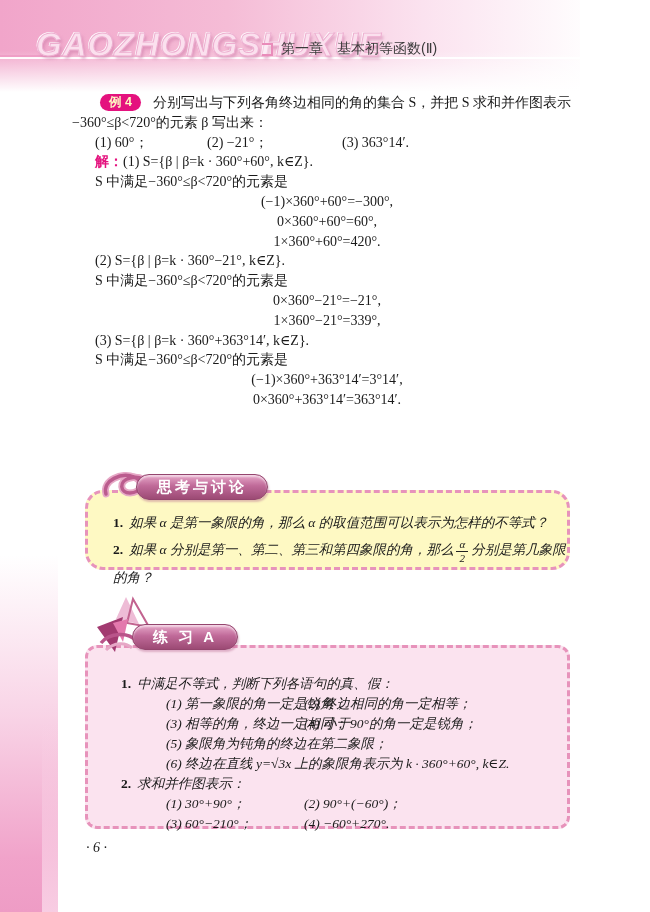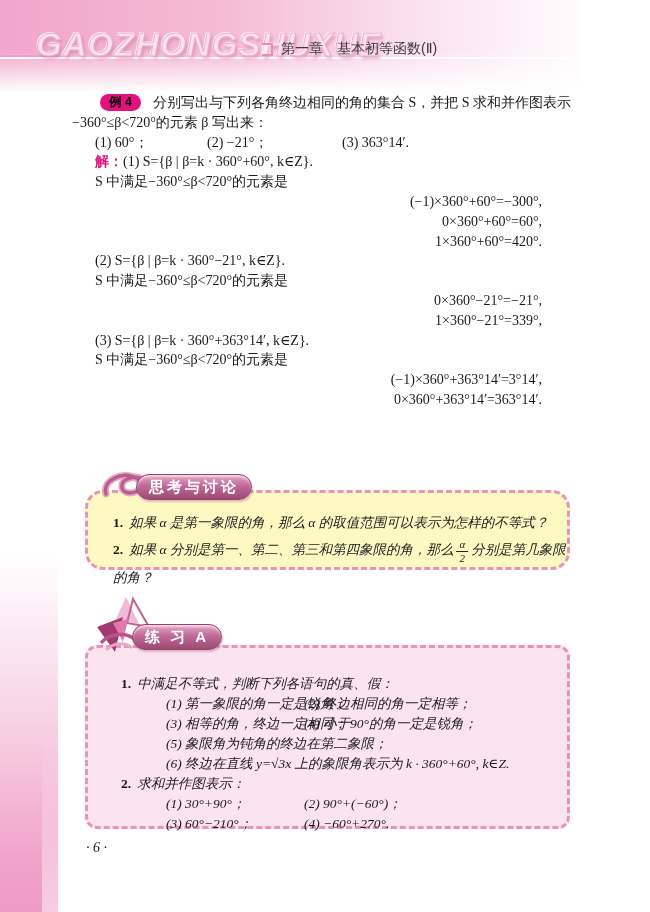--- a/index.html
+++ b/index.html
@@ -18,41 +18,41 @@
     text-shadow:2px 3px 3px rgba(205,125,170,.55), -1px -1px 0 #ffffff;}
   .chapter{position:absolute;left:262px;top:40px;font-family:"Liberation Sans","DejaVu Sans",sans-serif;
     font-size:14px;color:#3a3a3a;display:flex;align-items:center;}
   .chapter-icon{display:inline-block;width:9px;height:9px;border:2px solid #e98cba;border-left:none;
     margin-right:8px;background:rgba(255,255,255,.4);}
 
   
   .content{position:absolute;left:72px;top:93px;width:548px;font-size:14px;}
   .tline{height:19.8px;line-height:19.8px;white-space:nowrap;}
   .indent{padding-left:23px;}
-  .eq{text-align:right;width:430px;margin-left:40px;}
-  .ex-badge{display:inline-block;background:#e4127e;color:#000000;border-radius:10px;
+  .eq{text-align:center;width:430px;margin-left:40px;}
+  .ex-badge{display:inline-block;background:#e4127e;color:#fef9c3;border-radius:10px;
     font-family:"Liberation Sans","DejaVu Sans",sans-serif;font-weight:bold;font-size:12.5px;
     line-height:17px;padding:0 9px;margin-left:28px;margin-right:12px;position:relative;top:-1px;}
   .solve{color:#e4127e;font-weight:bold;}
   .col1{display:inline-block;width:112px;}
   .col2{display:inline-block;width:135px;}
 
   
   .think-box{position:absolute;left:85px;top:490px;width:485px;height:80px;
     border:3px dashed #e793bb;border-radius:18px;background:#fef9c3;box-sizing:border-box;}
   .practice-box{position:absolute;left:85px;top:645px;width:485px;height:184px;
     border:3px dashed #e793bb;border-radius:12px;background:#fbe3ef;box-sizing:border-box;}
 
   .badge-row{position:absolute;display:flex;align-items:center;z-index:5;}
   .think-badge-row{left:98px;top:468px;}
   .practice-badge-row{left:92px;top:596px;}
   .pill{display:inline-block;color:#fff;font-family:"Liberation Sans","DejaVu Sans",sans-serif;
     font-weight:bold;font-size:15px;letter-spacing:3px;text-align:center;
     background:linear-gradient(180deg,#e7a8c9 0%,#c06a99 45%,#9c4a74 100%);
-    border:1px solid #94456e;border-radius:13px;line-height:24px;padding:0 12px;
+    border:1px solid #94456e;border-radius:13px;line-height:24px;padding:0 20px;
     box-shadow:inset 0 2px 2px rgba(255,255,255,.55), 1px 2px 2px rgba(180,100,140,.4);}
   .think-pill{margin-left:-16px;}
   .practice-pill{margin-left:-22px;margin-top:20px;}
 
   .boxtext{font-size:13.5px;font-style:italic;}
   .think-items{padding:16px 0 0 25px;line-height:27px;}
   .qnum{font-weight:bold;font-style:normal;margin-right:6px;}
   .frac{display:inline-block;vertical-align:-8px;text-align:center;font-style:italic;
     line-height:normal;margin:0 3px;}
   .frac .num{display:block;font-size:11px;line-height:11px;border-bottom:1px solid #222;padding:0 3px 1px;}

